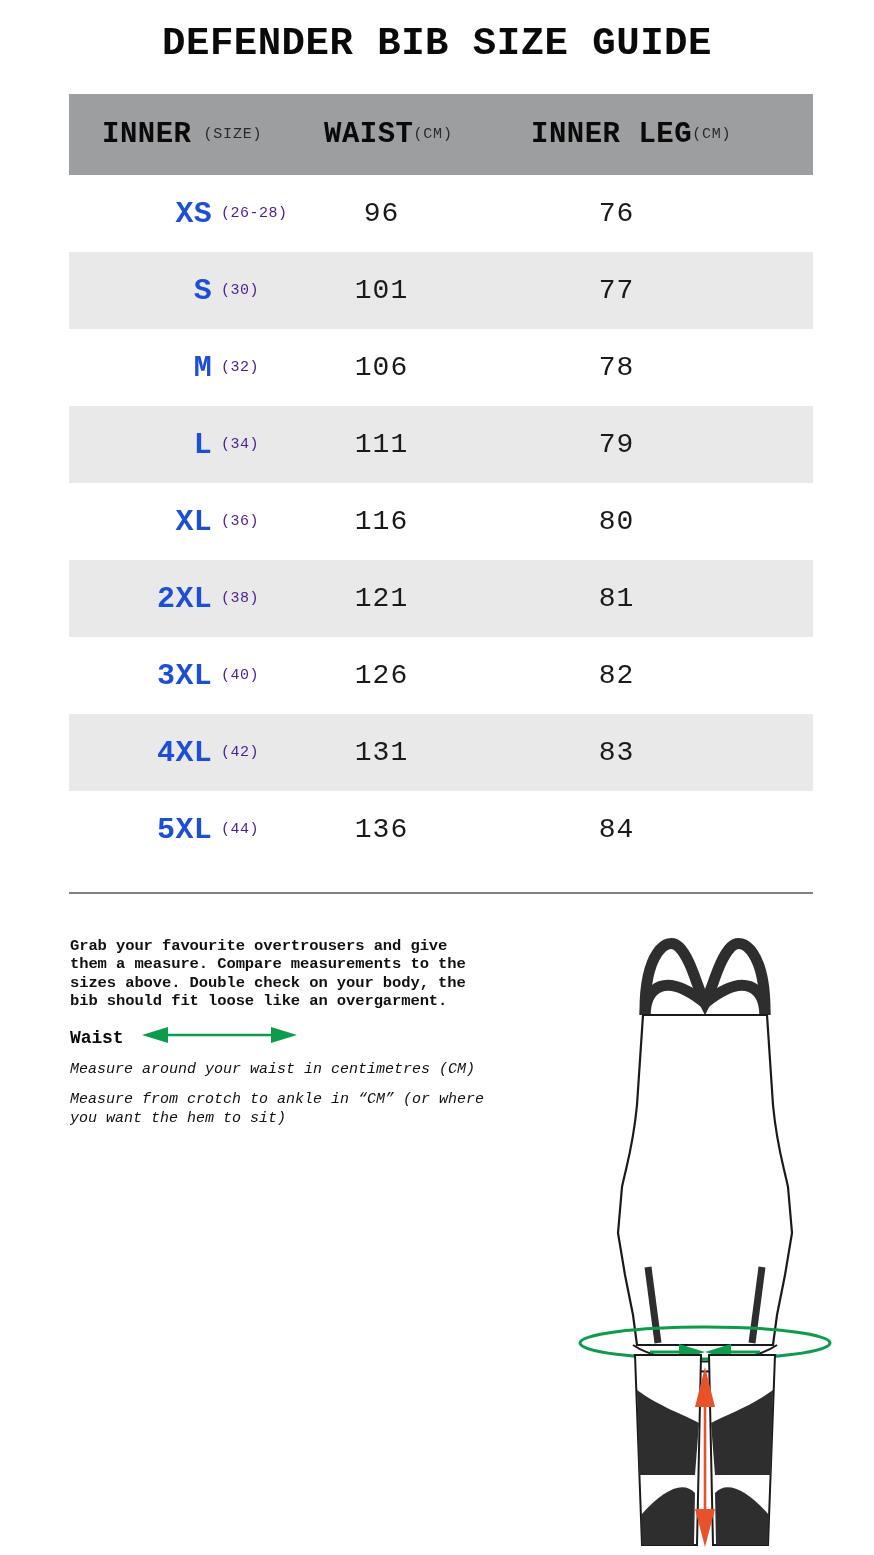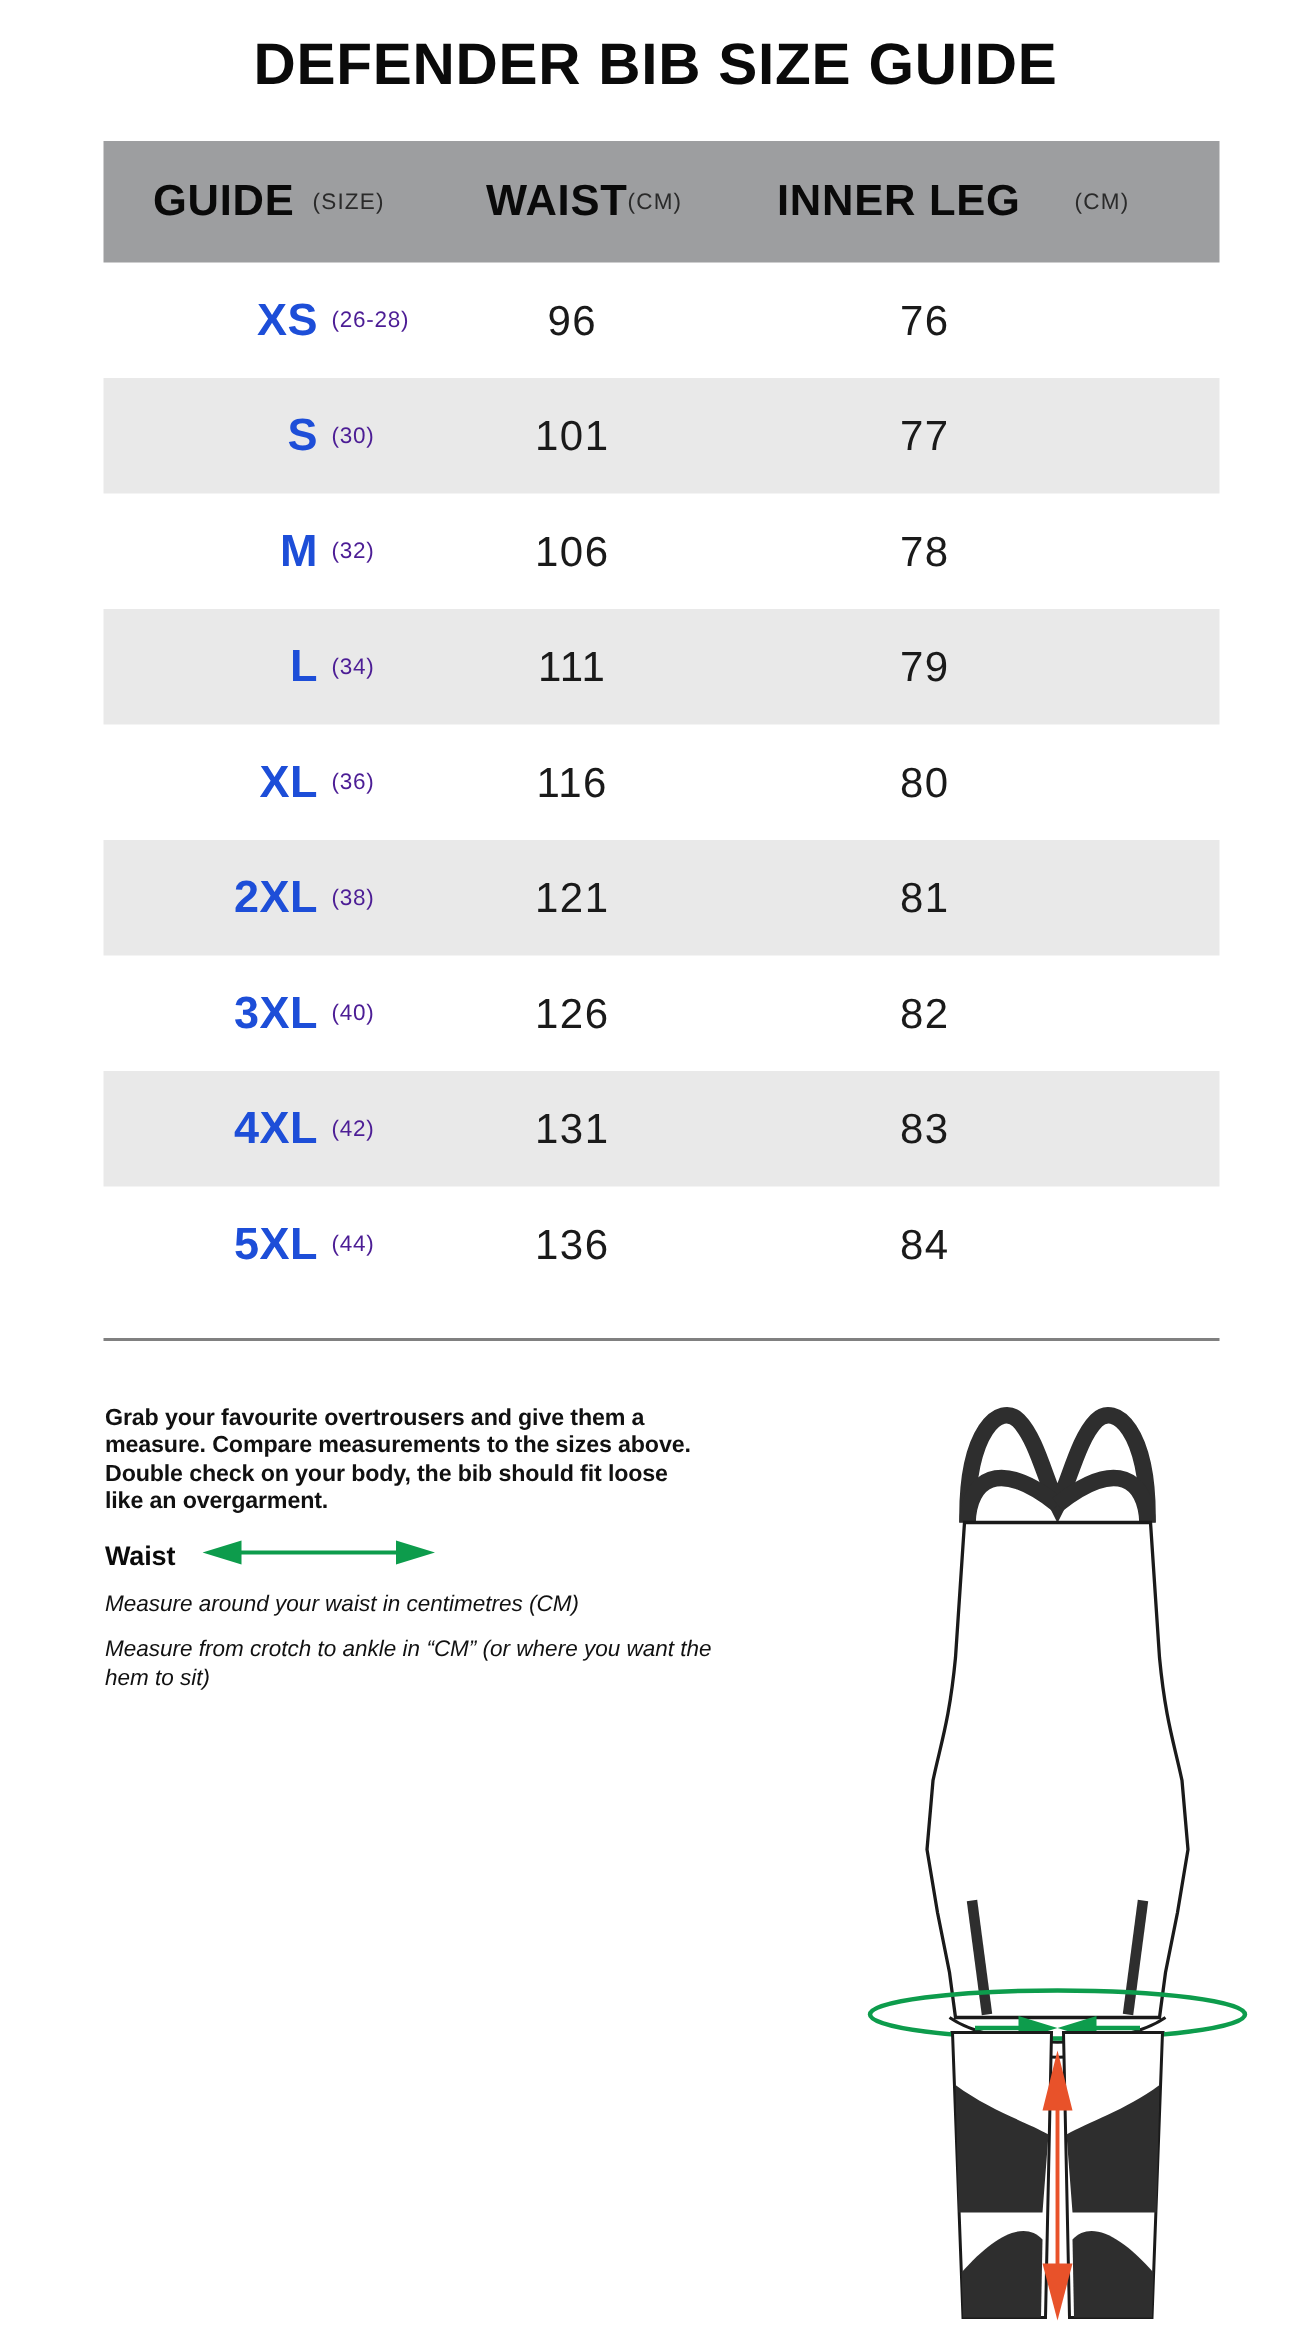--- a/index.html
+++ b/index.html
@@ -5,42 +5,42 @@
 <style>
   html,body{margin:0;padding:0;}
   body{
     width:874px;height:1555px;
     background:#ffffff;
     font-family:"Liberation Sans", sans-serif;
     color:#111111;
     overflow:hidden;
     position:relative;
   }
-  .page{position:relative;width:874px;height:1555px;}
+  .page{position:relative;width:874px;height:1555px;font-family:Liberation Mono, monospace;}
 
   
   .title{
     position:absolute;left:0;top:22px;width:874px;
     text-align:center;
     font-size:39px;font-weight:bold;
     letter-spacing:0.5px;
     color:#0a0a0a;
   }
 
   
   .table{position:absolute;left:69px;top:94px;width:744px;}
   .thead{
     height:81px;
     background:#9d9ea0;
     position:relative;
   }
   .thead .cell{position:absolute;top:0;height:81px;display:flex;align-items:center;}
   .th-size{left:33px;}
   .th-waist{left:255px;}
-  .th-inner{left:449px;gap:36px;}
+  .th-inner{left:462px;}
   .th-main{
     font-size:29px;font-weight:bold;letter-spacing:0.5px;color:#0a0a0a;
   }
   .th-unit{
     font-size:15px;font-weight:400;color:#2a2a2a;letter-spacing:0.8px;
   }
   .th-unit.sp{margin-left:12px;}
 
   .row{
     position:relative;height:77px;
@@ -92,21 +92,21 @@
 <body>
 
 <div class="page">
 
   <div class="title">DEFENDER BIB SIZE GUIDE</div>
 
   <div class="table">
 
     <div class="thead">
       <div class="cell th-size">
-        <span class="th-main">GUIDE</span>
+        <span class="th-main">INNER</span>
         <span class="th-unit sp">(SIZE)</span>
       </div>
       <div class="cell th-waist">
         <span class="th-main">WAIST</span>
         <span class="th-unit">(CM)</span>
       </div>
       <div class="cell th-inner">
         <span class="th-main">INNER LEG</span>
         <span class="th-unit">(CM)</span>
       </div>

